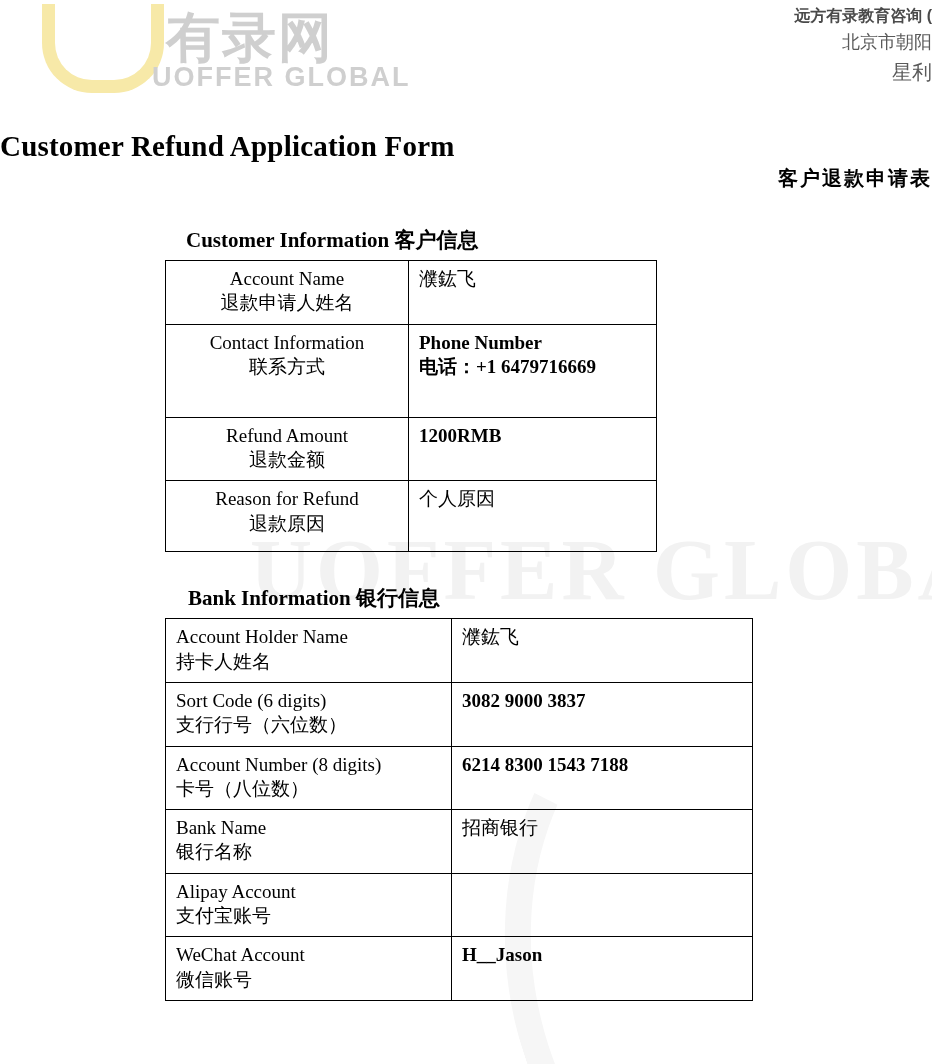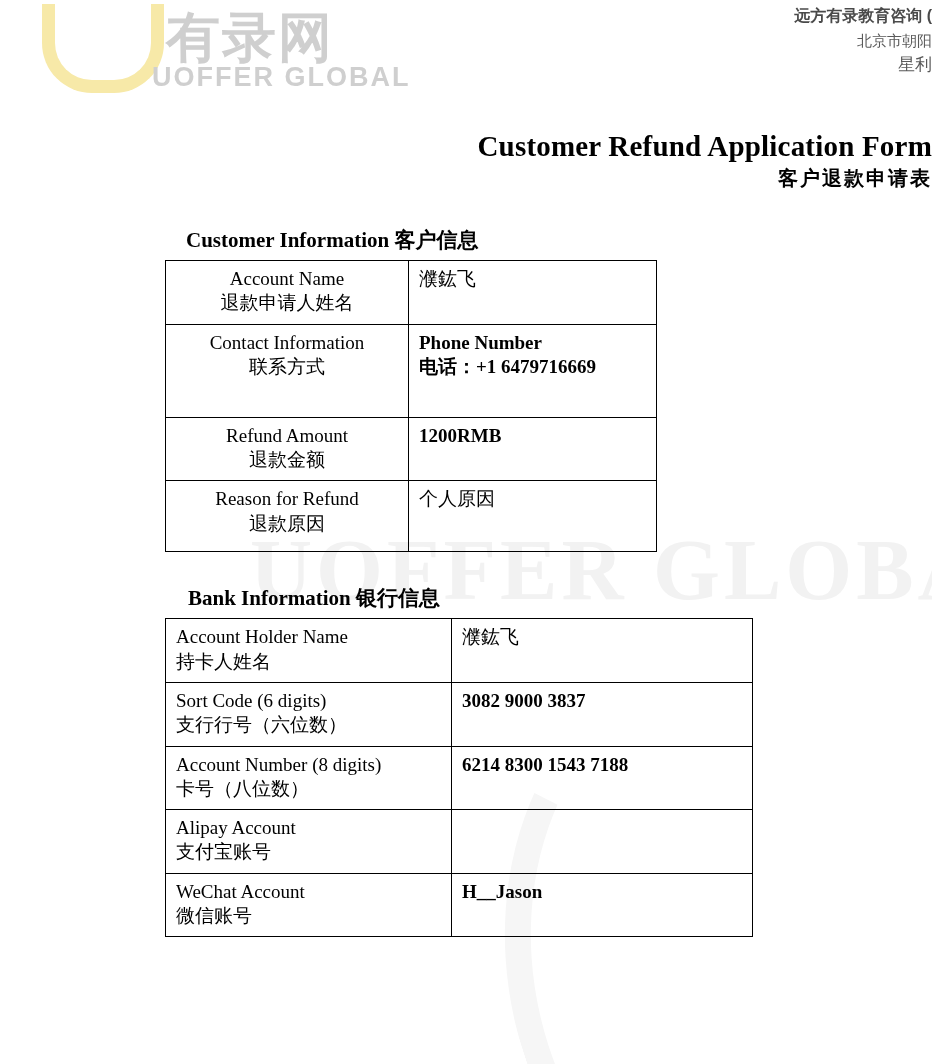--- a/index.html
+++ b/index.html
@@ -121,33 +121,33 @@
     font-family: "Liberation Sans", sans-serif;
     line-height: 1.55;
     white-space: nowrap;
   }
   .company-line1 {
     font-size: 16px;
     font-weight: bold;
     color: #4a4a4a;
   }
   .company-line2 {
-    font-size: 15px;
+    font-size: 18px;
     color: #5a5a5a;
   }
   .company-line3 {
-    font-size: 17px;
+    font-size: 20px;
     color: #5a5a5a;
   }
 
   
   .doc-title-en {
     position: relative;
     z-index: 2;
-    text-align: right;
+    text-align: left;
     font-size: 29px;
     font-weight: bold;
     margin-top: 22px;
     letter-spacing: 0.2px;
   }
   .doc-title-cn {
     position: relative;
     z-index: 2;
     text-align: right;
     font-size: 20px;
@@ -317,20 +317,27 @@
     </tr>
     <tr>
       <td class="b-label label-cell">
         <span class="lbl-en">Account Number (8 digits)</span>
         <span class="lbl-cn">卡号（八位数）</span>
       </td>
       <td class="b-value value-cell bold">6214 8300 1543 7188</td>
     </tr>
     <tr>
       <td class="b-label label-cell">
+        <span class="lbl-en">Bank Name</span>
+        <span class="lbl-cn">银行名称</span>
+      </td>
+      <td class="b-value value-cell">招商银行</td>
+    </tr>
+    <tr>
+      <td class="b-label label-cell">
         <span class="lbl-en">Alipay Account</span>
         <span class="lbl-cn">支付宝账号</span>
       </td>
       <td class="b-value value-cell"></td>
     </tr>
     <tr>
       <td class="b-label label-cell">
         <span class="lbl-en">WeChat Account</span>
         <span class="lbl-cn">微信账号</span>
       </td>

